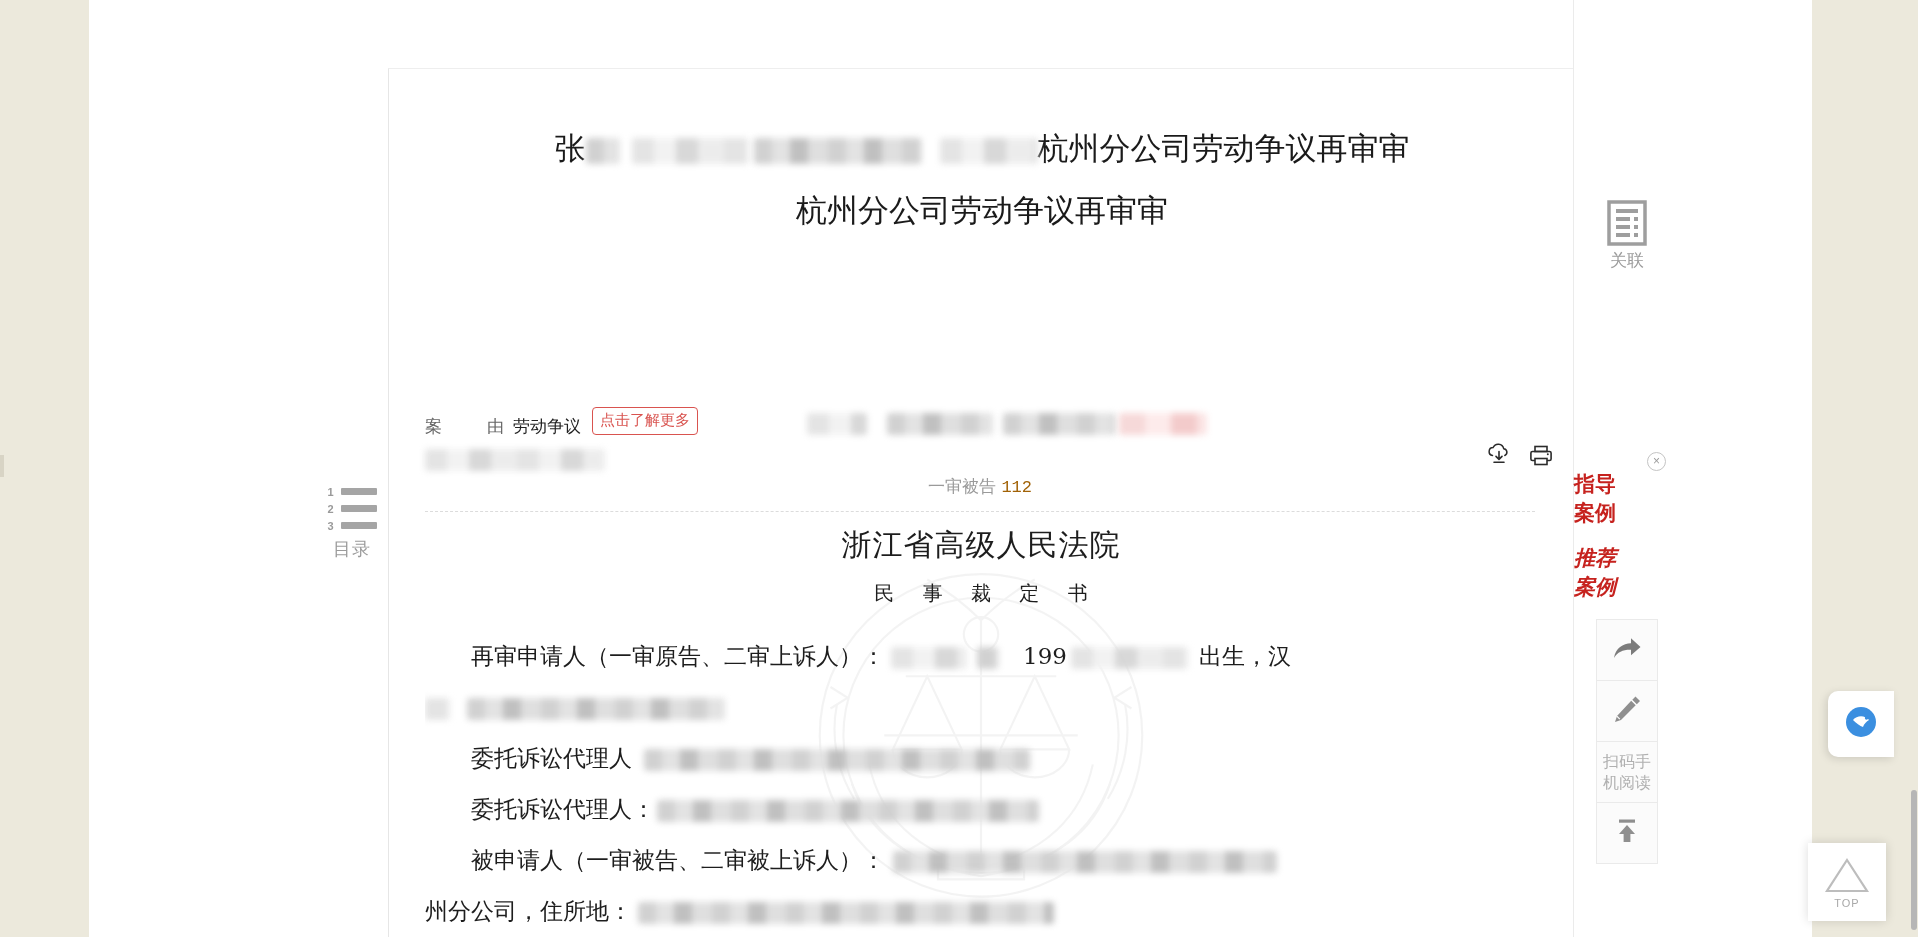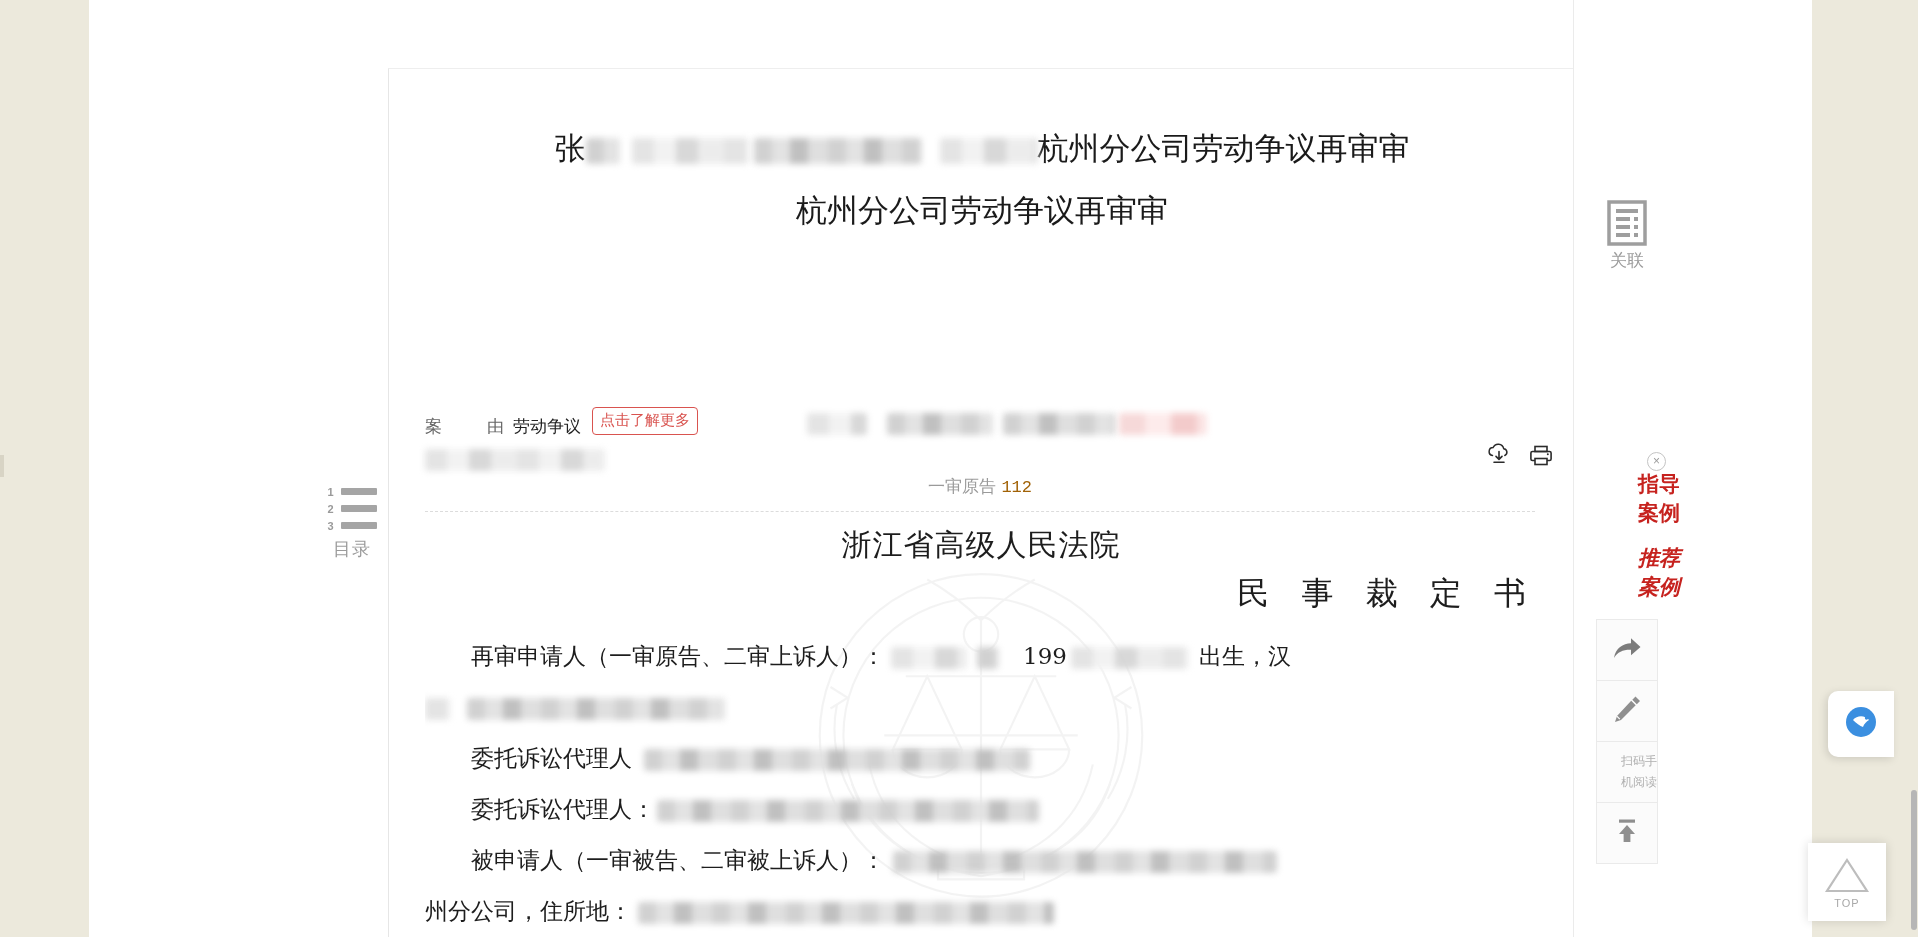--- a/index.html
+++ b/index.html
@@ -151,22 +151,22 @@
   .watermark {
     position: absolute; left: 50%; top: -6px; transform: translateX(-50%);
     width: 430px; height: 430px; opacity: .30; pointer-events: none;
   }
   .court-name {
     position: relative; text-align: center;
     font-size: 30px; line-height: 48px; letter-spacing: 1px;
     font-family: "DejaVu Serif", serif;
   }
   .doc-kind {
-    position: relative; text-align: right;
-    font-size: 32px; line-height: 48px; letter-spacing: 11px;
+    position: relative; text-align: center;
+    font-size: 20px; line-height: 48px; letter-spacing: 11px;
     padding-left: 11px; font-family: "DejaVu Serif", serif;
   }
   .para {
     position: relative; font-size: 23px; line-height: 51px;
     text-indent: 46px; white-space: nowrap;
   }
   .para.noind { text-indent: 0; }
   .spacer-12 { height: 14px; }
 
   
@@ -183,33 +183,33 @@
 
   .promo { position: absolute; left: 0; top: 470px; width: 106px; }
   .promo-close {
     position: absolute; right: 14px; top: -18px; width: 19px; height: 19px;
     border-radius: 50%; border: 1px solid #c4c4c4; color: #9b9b9b;
     font-size: 12px; line-height: 17px; text-align: center; cursor: pointer;
     background: #fff; font-family: "Liberation Sans", sans-serif;
   }
   .promo-link {
     color: #c6221e; font-weight: bold; font-size: 21px; line-height: 29px;
-    text-align: right; cursor: pointer; font-family: "DejaVu Sans", sans-serif;
+    text-align: left; cursor: pointer; font-family: "DejaVu Sans", sans-serif;
   }
   .promo-link + .promo-link { margin-top: 16px; font-style: italic; }
 
   .tool-stack { position: absolute; left: 22px; top: 620px; width: 62px; }
   .tool-btn {
     width: 62px; height: 62px; border: 1px solid #eaeaea; background: #fbfbfb;
     display: flex; align-items: center; justify-content: center; cursor: pointer;
     margin-top: -1px;
   }
   .tool-btn.textual {
-    font-size: 12px; line-height: 21px; color: #b0b0b0; text-align: center;
-    font-family: "DejaVu Sans", sans-serif; flex-direction: column; align-items: flex-end;
+    font-size: 16px; line-height: 21px; color: #b0b0b0; text-align: center;
+    font-family: "DejaVu Sans", sans-serif; flex-direction: column;
   }
 
   
   .fab-chat {
     position: absolute; left: 1828px; top: 691px;
     width: 66px; height: 66px; background: #ffffff;
     border-radius: 10px 0 0 10px;
     box-shadow: -2px 2px 9px rgba(0,0,0,.13);
     display: flex; align-items: center; justify-content: center; cursor: pointer;
   }
@@ -290,21 +290,21 @@
             <rect x="8" y="5.5" width="12" height="5" fill="none" stroke="#2b2b2b" stroke-width="1.6"></rect>
             <path d="M5.5 10.5h17a1.6 1.6 0 0 1 1.6 1.6v5.8a1.6 1.6 0 0 1-1.6 1.6H5.5a1.6 1.6 0 0 1-1.6-1.6v-5.8a1.6 1.6 0 0 1 1.6-1.6z" fill="none" stroke="#2b2b2b" stroke-width="1.6"></path>
             <rect x="8" y="17.5" width="12" height="6" fill="#fff" stroke="#2b2b2b" stroke-width="1.6"></rect>
             <circle cx="20.8" cy="13.2" r="1" fill="#2b2b2b"></circle>
           </svg>
         </span>
       </div>
 
       <div class="views-row">
         <div class="views-text">
-          <span>一审原告</span>
+          <span>一审被告</span>
           <b>112</b>
         </div>
         <div class="dash-rule"></div>
       </div>
 
       <div class="doc-body">
 
         <svg class="watermark" viewBox="0 0 400 400" aria-hidden="true">
           <g fill="none" stroke="#d9d9d9" stroke-width="2">
             <circle cx="200" cy="205" r="150"></circle>

